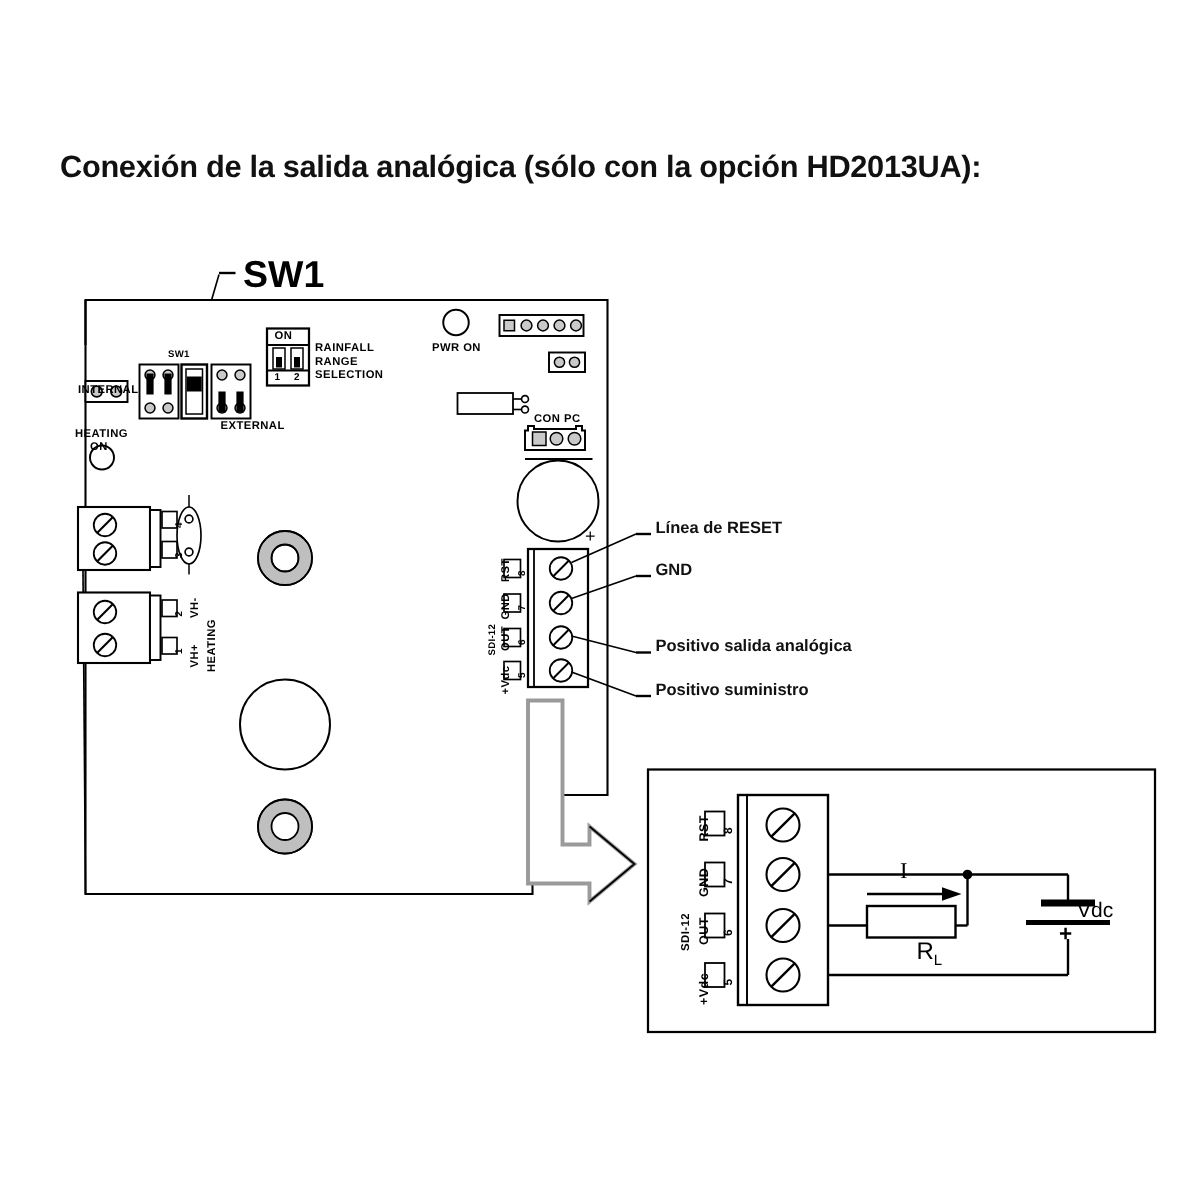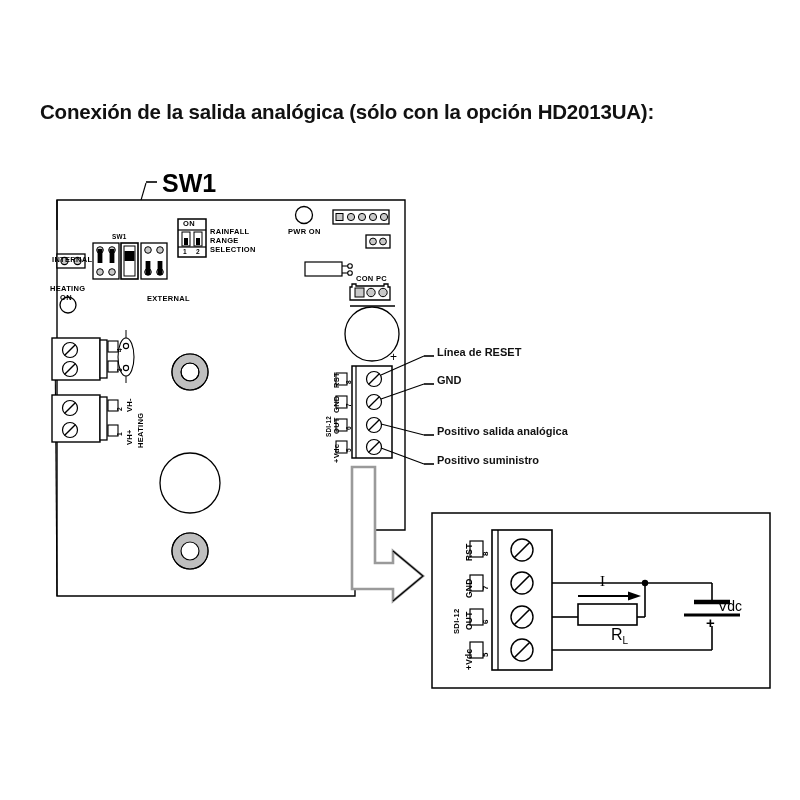--- a/index.html
+++ b/index.html
@@ -282,21 +282,21 @@
       <rect x="578" y="604" width="59" height="21" fill="#fff" stroke="#000" stroke-width="1.6"></rect>
 
       <line x1="578" y1="596" x2="634" y2="596" stroke="#000" stroke-width="1.8"></line>
       <path d="M 628,591.5 L 641,596 L 628,600.5 Z" fill="#000"></path>
     </g>
   </svg>
 
   <div class="txt sw1-big" style="left:162px;top:169px;">SW1</div>
 
   <div class="txt pcb-lbl" style="left:52px;top:243px;margin-top:13px;">INTERNAL</div>
-  <div class="txt pcb-lbl" style="left:147px;top:295px;">EXTERNAL</div>
+  <div class="txt pcb-lbl" style="left:147px;top:280px;">EXTERNAL</div>
   <div class="txt pcb-lbl-sm" style="left:112px;top:233px;">SW1</div>
 
   <div class="txt pcb-lbl" style="left:183px;top:220px;">ON</div>
   <div class="txt pcb-num" style="left:183px;top:248px;">1</div>
   <div class="txt pcb-num" style="left:196px;top:248px;">2</div>
 
   <div class="txt pcb-lbl" style="left:210px;top:228px;">RAINFALL</div>
   <div class="txt pcb-lbl" style="left:210px;top:237px;">RANGE</div>
   <div class="txt pcb-lbl" style="left:210px;top:246px;">SELECTION</div>
 

